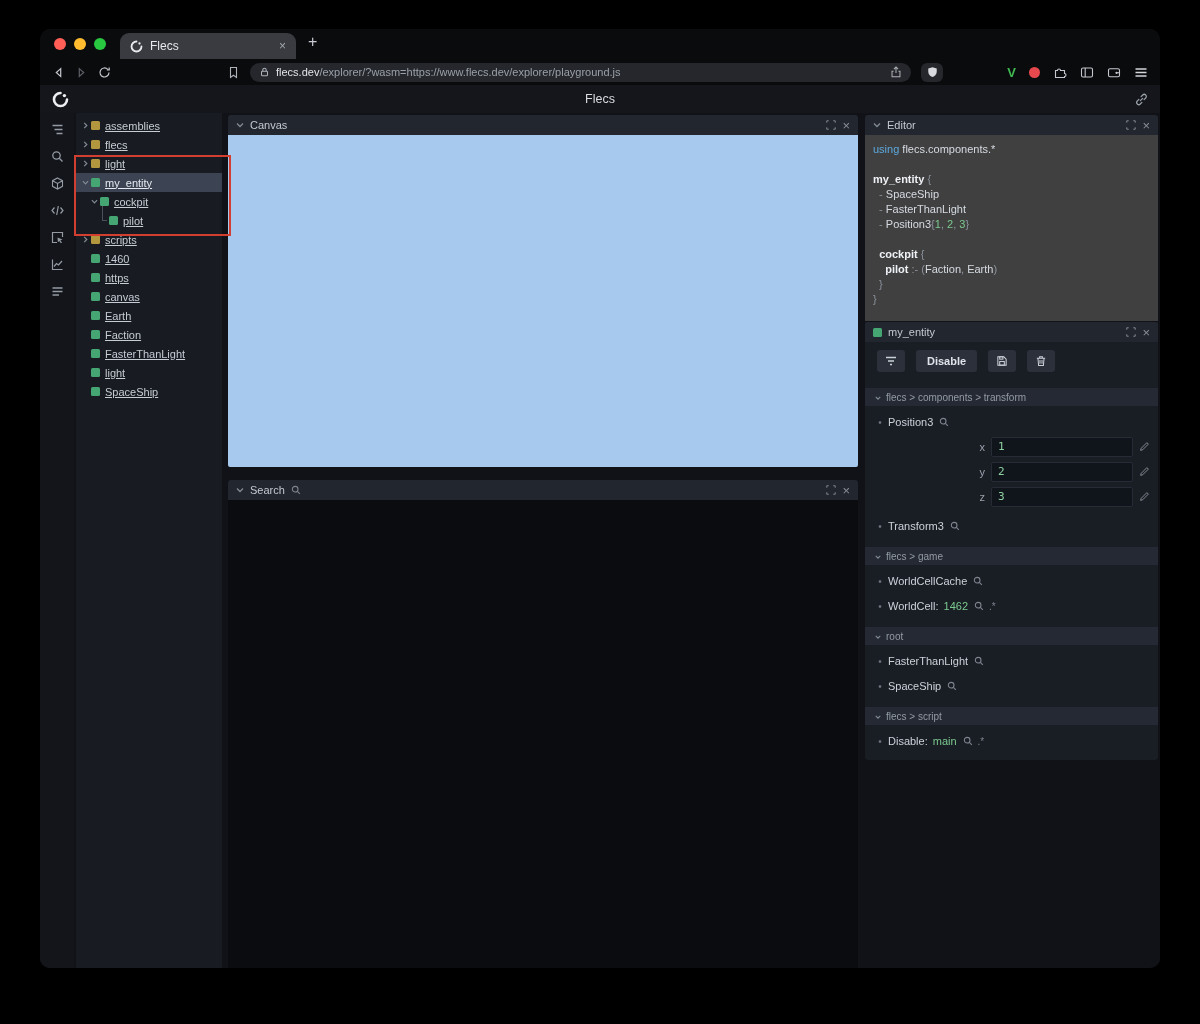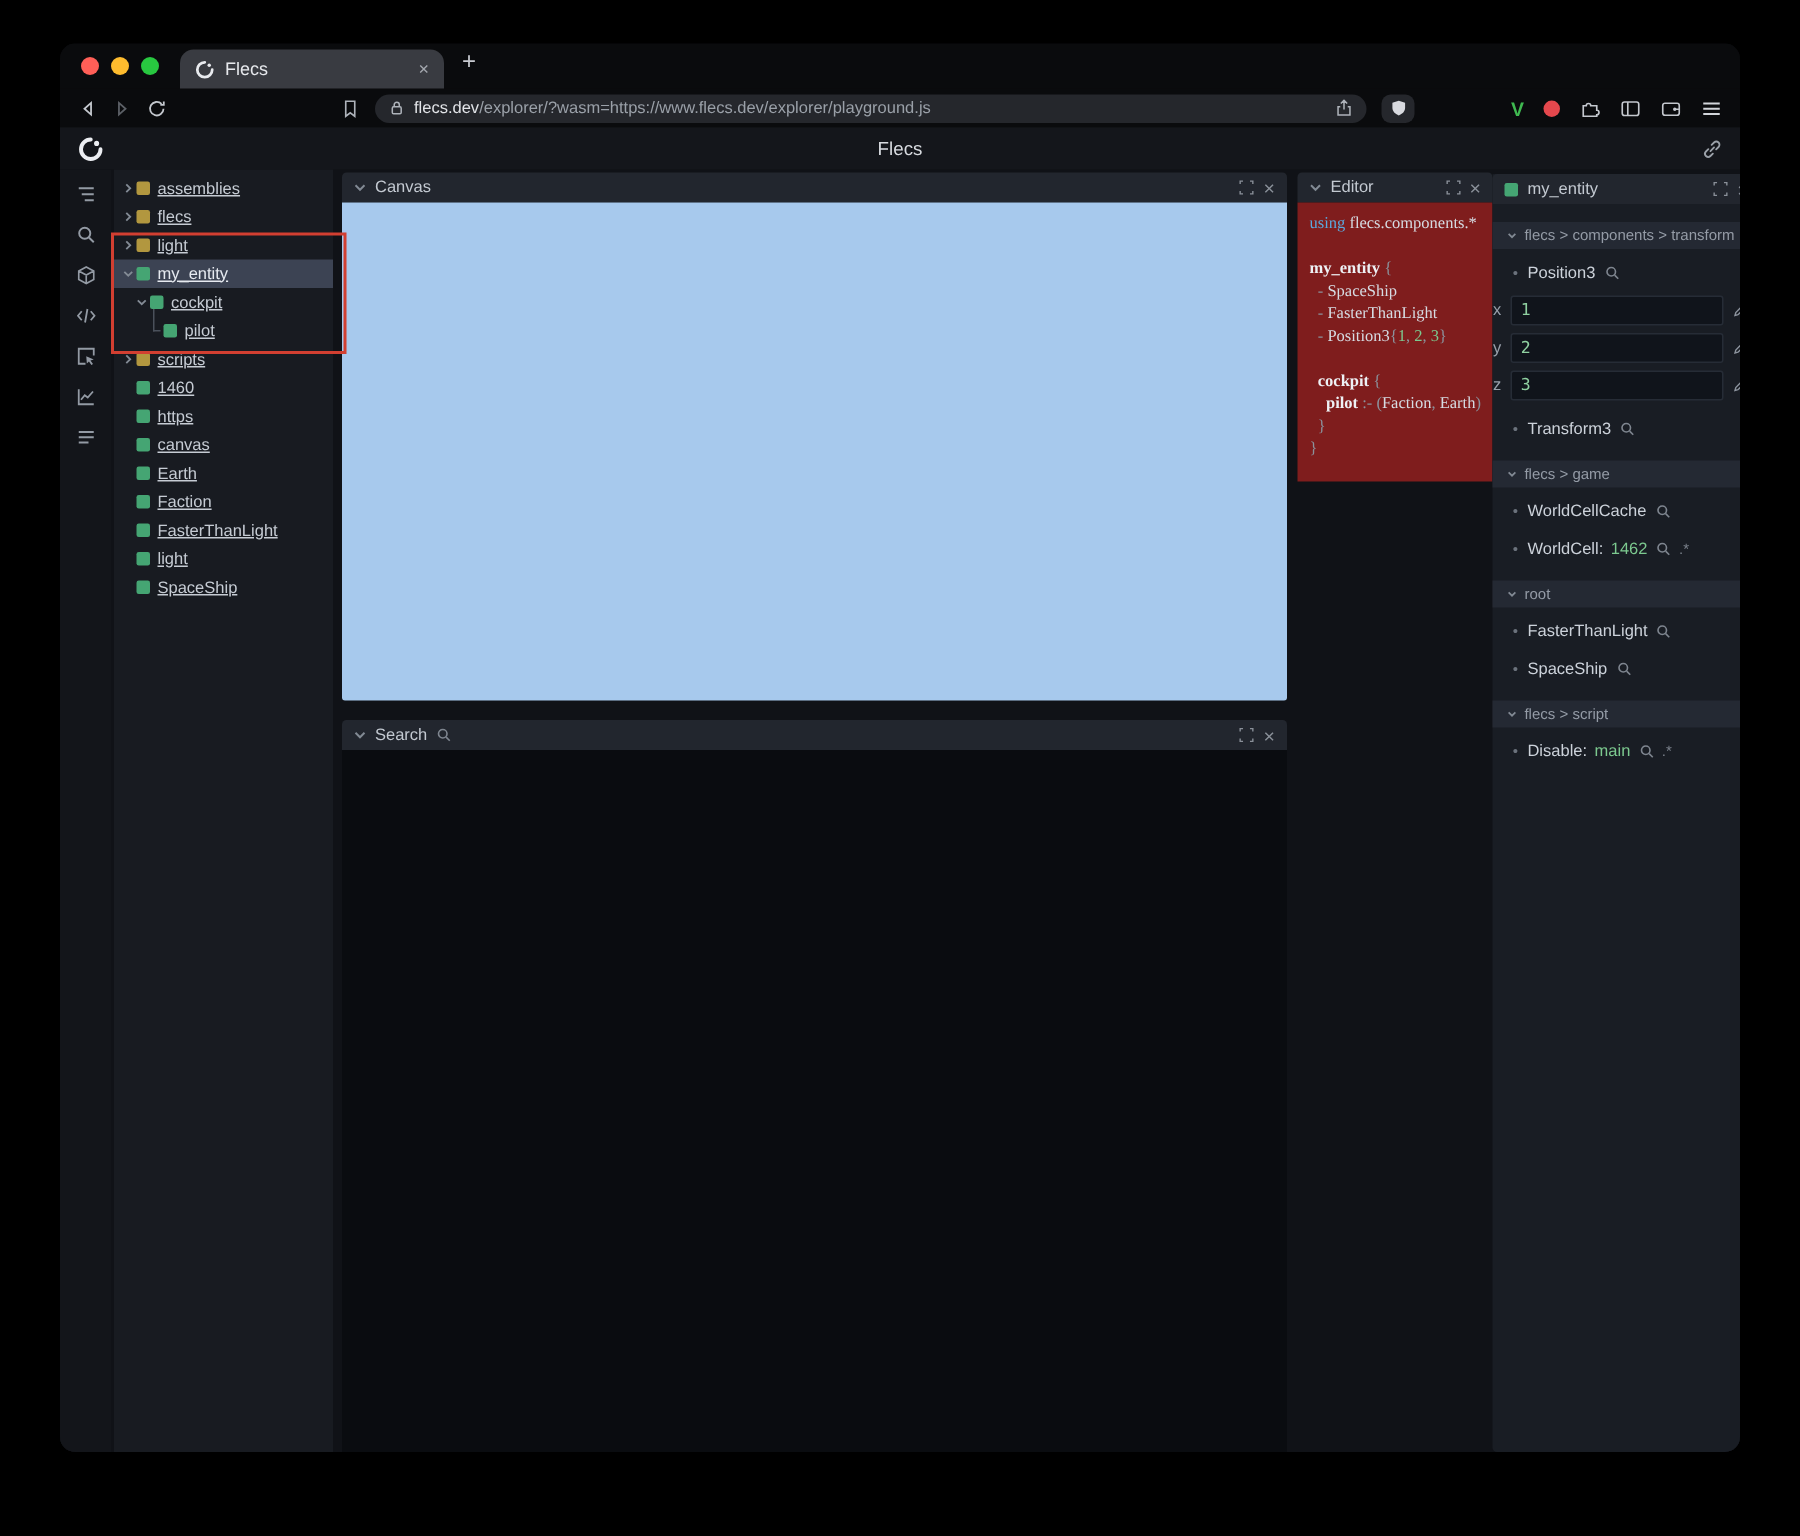--- a/index.html
+++ b/index.html
@@ -64,36 +64,36 @@
   .tree-icon.module { background:#b2973f; }
   .tree-icon.entity { background:#45a573; }
   .tree-label { white-space:nowrap;text-decoration:underline; }
 
   .annotation { position:absolute; left:34px; top:42px; width:157px; height:81px;
                 border:2px solid #d23f31; z-index:50; pointer-events:none; }
 
   .center-col { position:absolute; left:188px; top:2px; width:630px; bottom:0;
                 display:flex; flex-direction:column; }
   .right-col  { position:absolute; left:825px; top:2px; width:293px; bottom:0;
-                display:flex; flex-direction:row; }
+                display:flex; flex-direction:column; }
 
   .panel-hd { height:20px; background:#22262e; display:flex; align-items:center;
               gap:6px; padding:0 8px; border-radius:3px 3px 0 0; flex:none; }
   .hd-title { font-size:11px; color:#c3c9d1; }
   .hd-sp { flex:1; }
   .hd-ic { display:flex; align-items:center; }
   .hd-close { font-size:13px; color:#8a9099; line-height:1; }
   .hd-entity-icon { width:9px; height:9px; background:#45a573; border-radius:1.5px; }
 
   .canvas-surface { height:332px; background:#a7c9ed; border-radius:0 0 2px 2px; }
   .search-panel { margin-top:13px; flex:1; display:flex; flex-direction:column; }
   .search-body { flex:1; background:#0a0c10; }
 
-  .editor-body { height:186px; background:#7f1d1d; padding:7px 8px; overflow:hidden;
-                 font-family:Liberation Serif, serif; font-size:11px; line-height:15px; }
+  .editor-body { height:186px; background:#404040; padding:7px 8px; overflow:hidden;
+                 font-family:Liberation Sans, sans-serif; font-size:11px; line-height:15px; }
   .code-line { white-space:pre; }
   .tok-kw{color:#5ca8dd}.tok-entity{color:#eef1f5;font-weight:bold}
   .tok-id{color:#d6dbe2}.tok-num{color:#7cc98f}.tok-punct{color:#8b929c}
 
   .insp-panel { margin-top:1px; background:#191d24; border-radius:0 0 3px 3px;
                 padding-bottom:10px; flex:none; }
   .insp-toolbar { display:flex; gap:11px; padding:8px 0 4px 12px; }
   .ibtn { height:22px; min-width:26px; background:#2b303b; border:none; border-radius:3px;
           color:#e0e4ea; font-size:11px; display:flex; align-items:center; justify-content:center;
           padding:0 8px; font-family:"Liberation Sans", sans-serif; }
@@ -461,20 +461,46 @@
               <span class="hd-entity-icon"></span>
               <span class="hd-title">my_entity</span>
               <span class="hd-sp"></span>
               <span class="hd-ic">
                 <svg width="10" height="10" viewBox="0 0 13 13" fill="none" stroke="#8a9099" stroke-width="1.2">
                     <path d="M1 3.5 V1 H3.5 M9.5 1 H12 V3.5 M12 9.5 V12 H9.5 M3.5 12 H1 V9.5"></path>
                   </svg>
               </span>
               <span class="hd-ic hd-close">×</span>
             </div>
+            <div class="insp-toolbar">
+              <button class="ibtn">
+                <span style="display:flex">
+                  <svg width="12" height="12" viewBox="0 0 12 12" stroke="#ccd1d8" stroke-width="1.3" fill="none">
+                      <path d="M1 2.5 H11 M3 6 H9 M5 9.5 H7"></path>
+                    </svg>
+                </span>
+              </button>
+              <button class="ibtn txt">Disable</button>
+              <button class="ibtn">
+                <span style="display:flex">
+                  <svg width="12" height="12" viewBox="0 0 13 13" stroke="#ccd1d8" stroke-width="1.1" fill="none">
+                      <path d="M2 2 H8.5 L11 4.5 V11 H2 Z"></path>
+                      <rect x="4" y="7" width="5" height="4"></rect>
+                      <rect x="4" y="2" width="3.5" height="2.5"></rect>
+                    </svg>
+                </span>
+              </button>
+              <button class="ibtn">
+                <span style="display:flex">
+                  <svg width="12" height="12" viewBox="0 0 13 13" stroke="#ccd1d8" stroke-width="1.1" fill="none">
+                      <path d="M2 3.5 H11 M5 3.5 V2 H8 V3.5 M3.2 3.5 L3.9 11.5 H9.1 L9.8 3.5 M5.4 5.5 V9.5 M7.6 5.5 V9.5"></path>
+                    </svg>
+                </span>
+              </button>
+            </div>
             <div>
                 <div class="insp-section-header">
                   <span class="sec-chevron"><svg width="6" height="6" viewBox="0 0 8 8" fill="none" stroke="#828a94" stroke-width="1.5">
                       <path d="M1 2.5 L4 5.5 L7 2.5"></path>
                     </svg></span>
                   <span class="sec-title">flecs &gt; components &gt; transform</span>
                 </div>
                 <div class="insp-row">
                   <span class="bullet">•</span>
                   <span class="insp-name">Position3</span>

